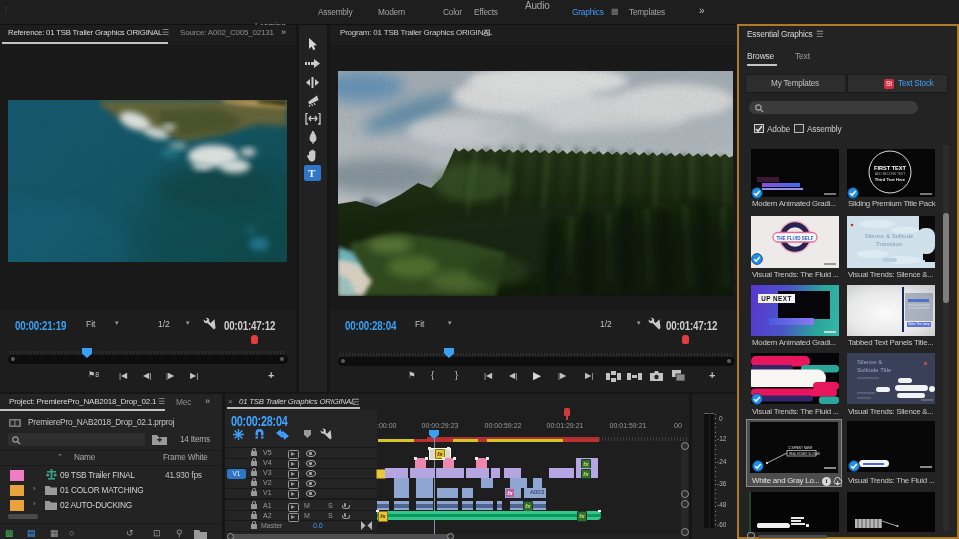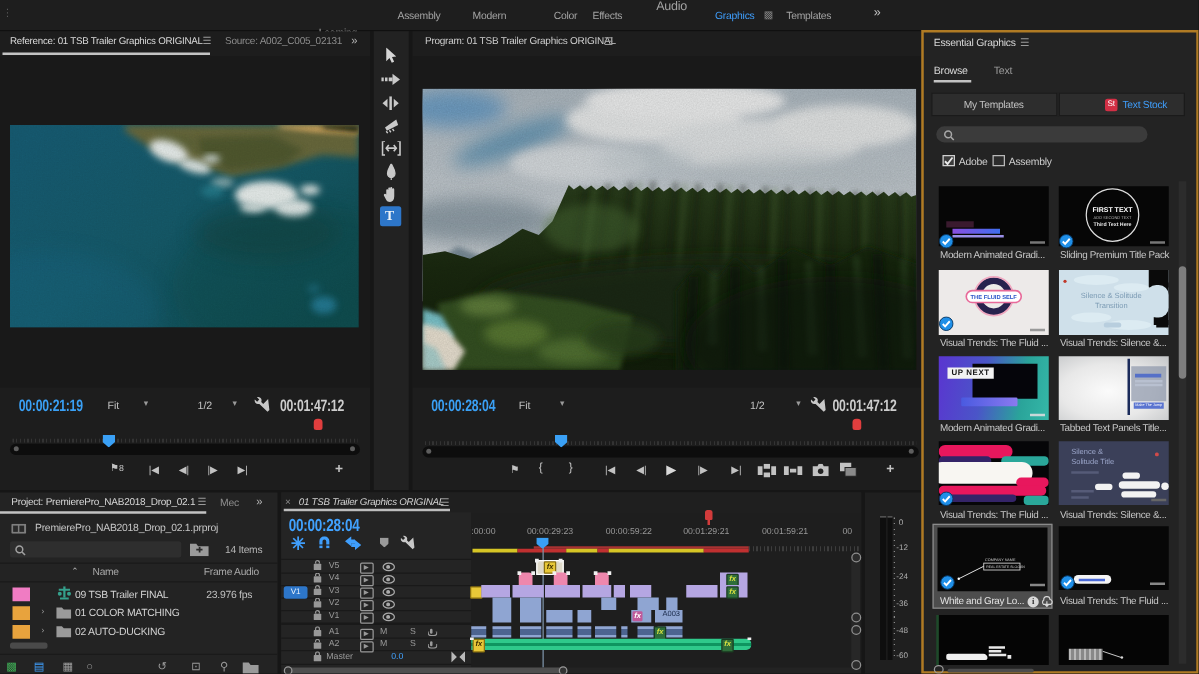--- a/index.html
+++ b/index.html
@@ -323,35 +323,35 @@
     </svg>
   <svg class="abs" style="left:152px;top:434px" width="15" height="11" viewBox="0 0 15 11">
       <path d="M0 1 L5 1 L6.5 3 L15 3 L15 11 L0 11 Z" fill="#9a9a9a"></path>
       <rect x="5" y="5" width="5" height="1.4" fill="#2a2a2a"></rect>
       <rect x="7" y="3.5" width="1.4" height="4.5" fill="#2a2a2a"></rect>
     </svg>
   <div class="txt" style="left:180px;top:435px;font-size:8.2px;letter-spacing:-0.2px;color:#b4b4b4;">14 Items</div>
   <div class="abs" style="left:0;top:450px;width:222px;height:1px;background:#1a1a1a;"></div>
   <div class="txt" style="left:30px;top:453px;font-size:8.2px;letter-spacing:-0.2px;color:#a8a8a8;margin-left:44px;">Name</div>
   <div class="txt" style="left:57px;top:453px;font-size:7px;color:#a8a8a8;">⌃</div>
-  <div class="txt" style="left:163px;top:453px;font-size:8.2px;letter-spacing:-0.2px;color:#a8a8a8;">Frame Audio</div>
+  <div class="txt" style="left:163px;top:453px;font-size:8.2px;letter-spacing:-0.2px;color:#a8a8a8;">Frame White</div>
   <div class="abs" style="left:0;top:465px;width:222px;height:1px;background:#1a1a1a;"></div>
 
   <div class="abs" style="left:10px;top:470px;width:14px;height:11px;background:#f07cc3;"></div>
   <svg class="abs" style="left:46px;top:469px" width="11" height="12" viewBox="0 0 11 12">
       <g fill="#35a08c">
         <rect x="4.6" y="0" width="1.8" height="9"></rect>
         <rect x="1" y="2" width="9" height="1.6"></rect>
         <circle cx="1.8" cy="6" r="1.6"></circle>
         <circle cx="9.2" cy="6" r="1.6"></circle>
         <rect x="2" y="9" width="7" height="1.6"></rect>
       </g>
     </svg>
   <div class="txt" style="left:60px;top:470px;font-size:8.3px;letter-spacing:-0.2px;color:#d2d2d2;">09 TSB Trailer FINAL</div>
-  <div class="txt" style="left:165px;top:470px;font-size:8.3px;letter-spacing:-0.2px;color:#c2c2c2;">23.976 fps</div>
+  <div class="txt" style="left:165px;top:470px;font-size:8.3px;letter-spacing:-0.2px;color:#c2c2c2;">41.930 fps</div>
 
   <div class="abs" style="left:10px;top:485px;width:14px;height:11px;background:#e8a33d;"></div>
   <div class="txt" style="left:33px;top:484px;font-size:7.5px;color:#9a9a9a;">›</div>
   <svg class="abs" style="left:45px;top:485px" width="12" height="10" viewBox="0 0 12 10">
       <path d="M0 1 L4.5 1 L6 2.6 L12 2.6 L12 10 L0 10 Z" fill="#9a9a9a"></path>
     </svg>
   <div class="txt" style="left:60px;top:485px;font-size:8.3px;letter-spacing:-0.2px;color:#d2d2d2;">01 COLOR MATCHING</div>
 
   <div class="abs" style="left:10px;top:500px;width:14px;height:11px;background:#e8a33d;"></div>
   <div class="txt" style="left:33px;top:499px;font-size:7.5px;color:#9a9a9a;">›</div>

